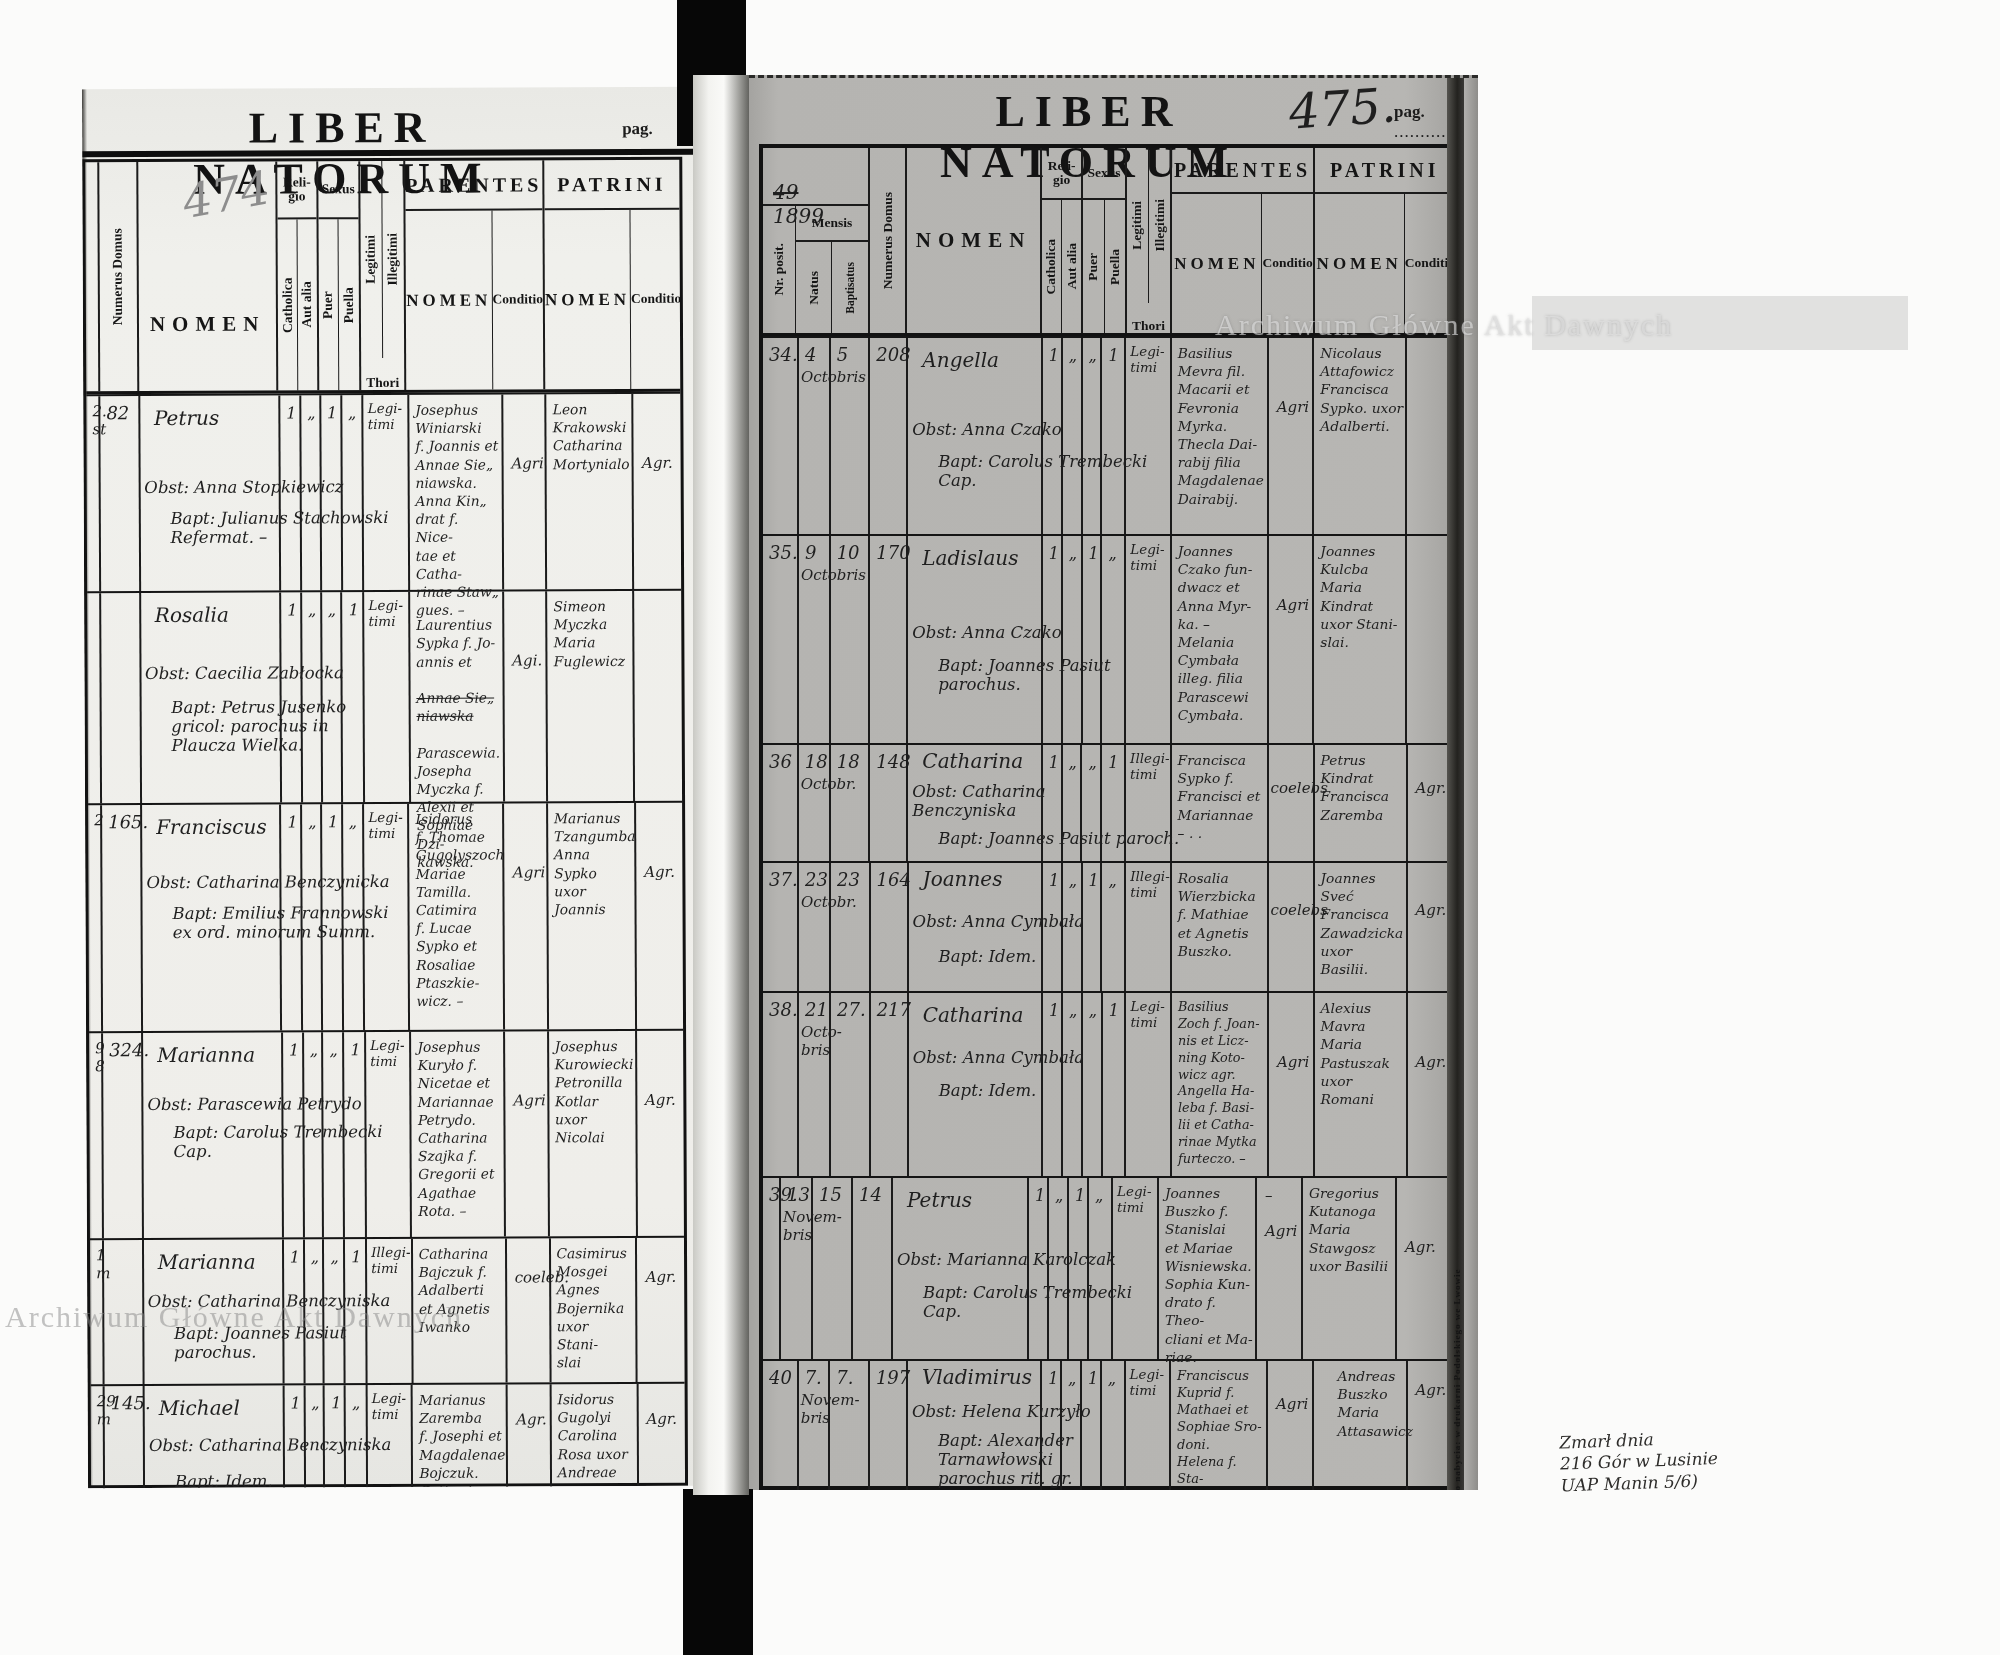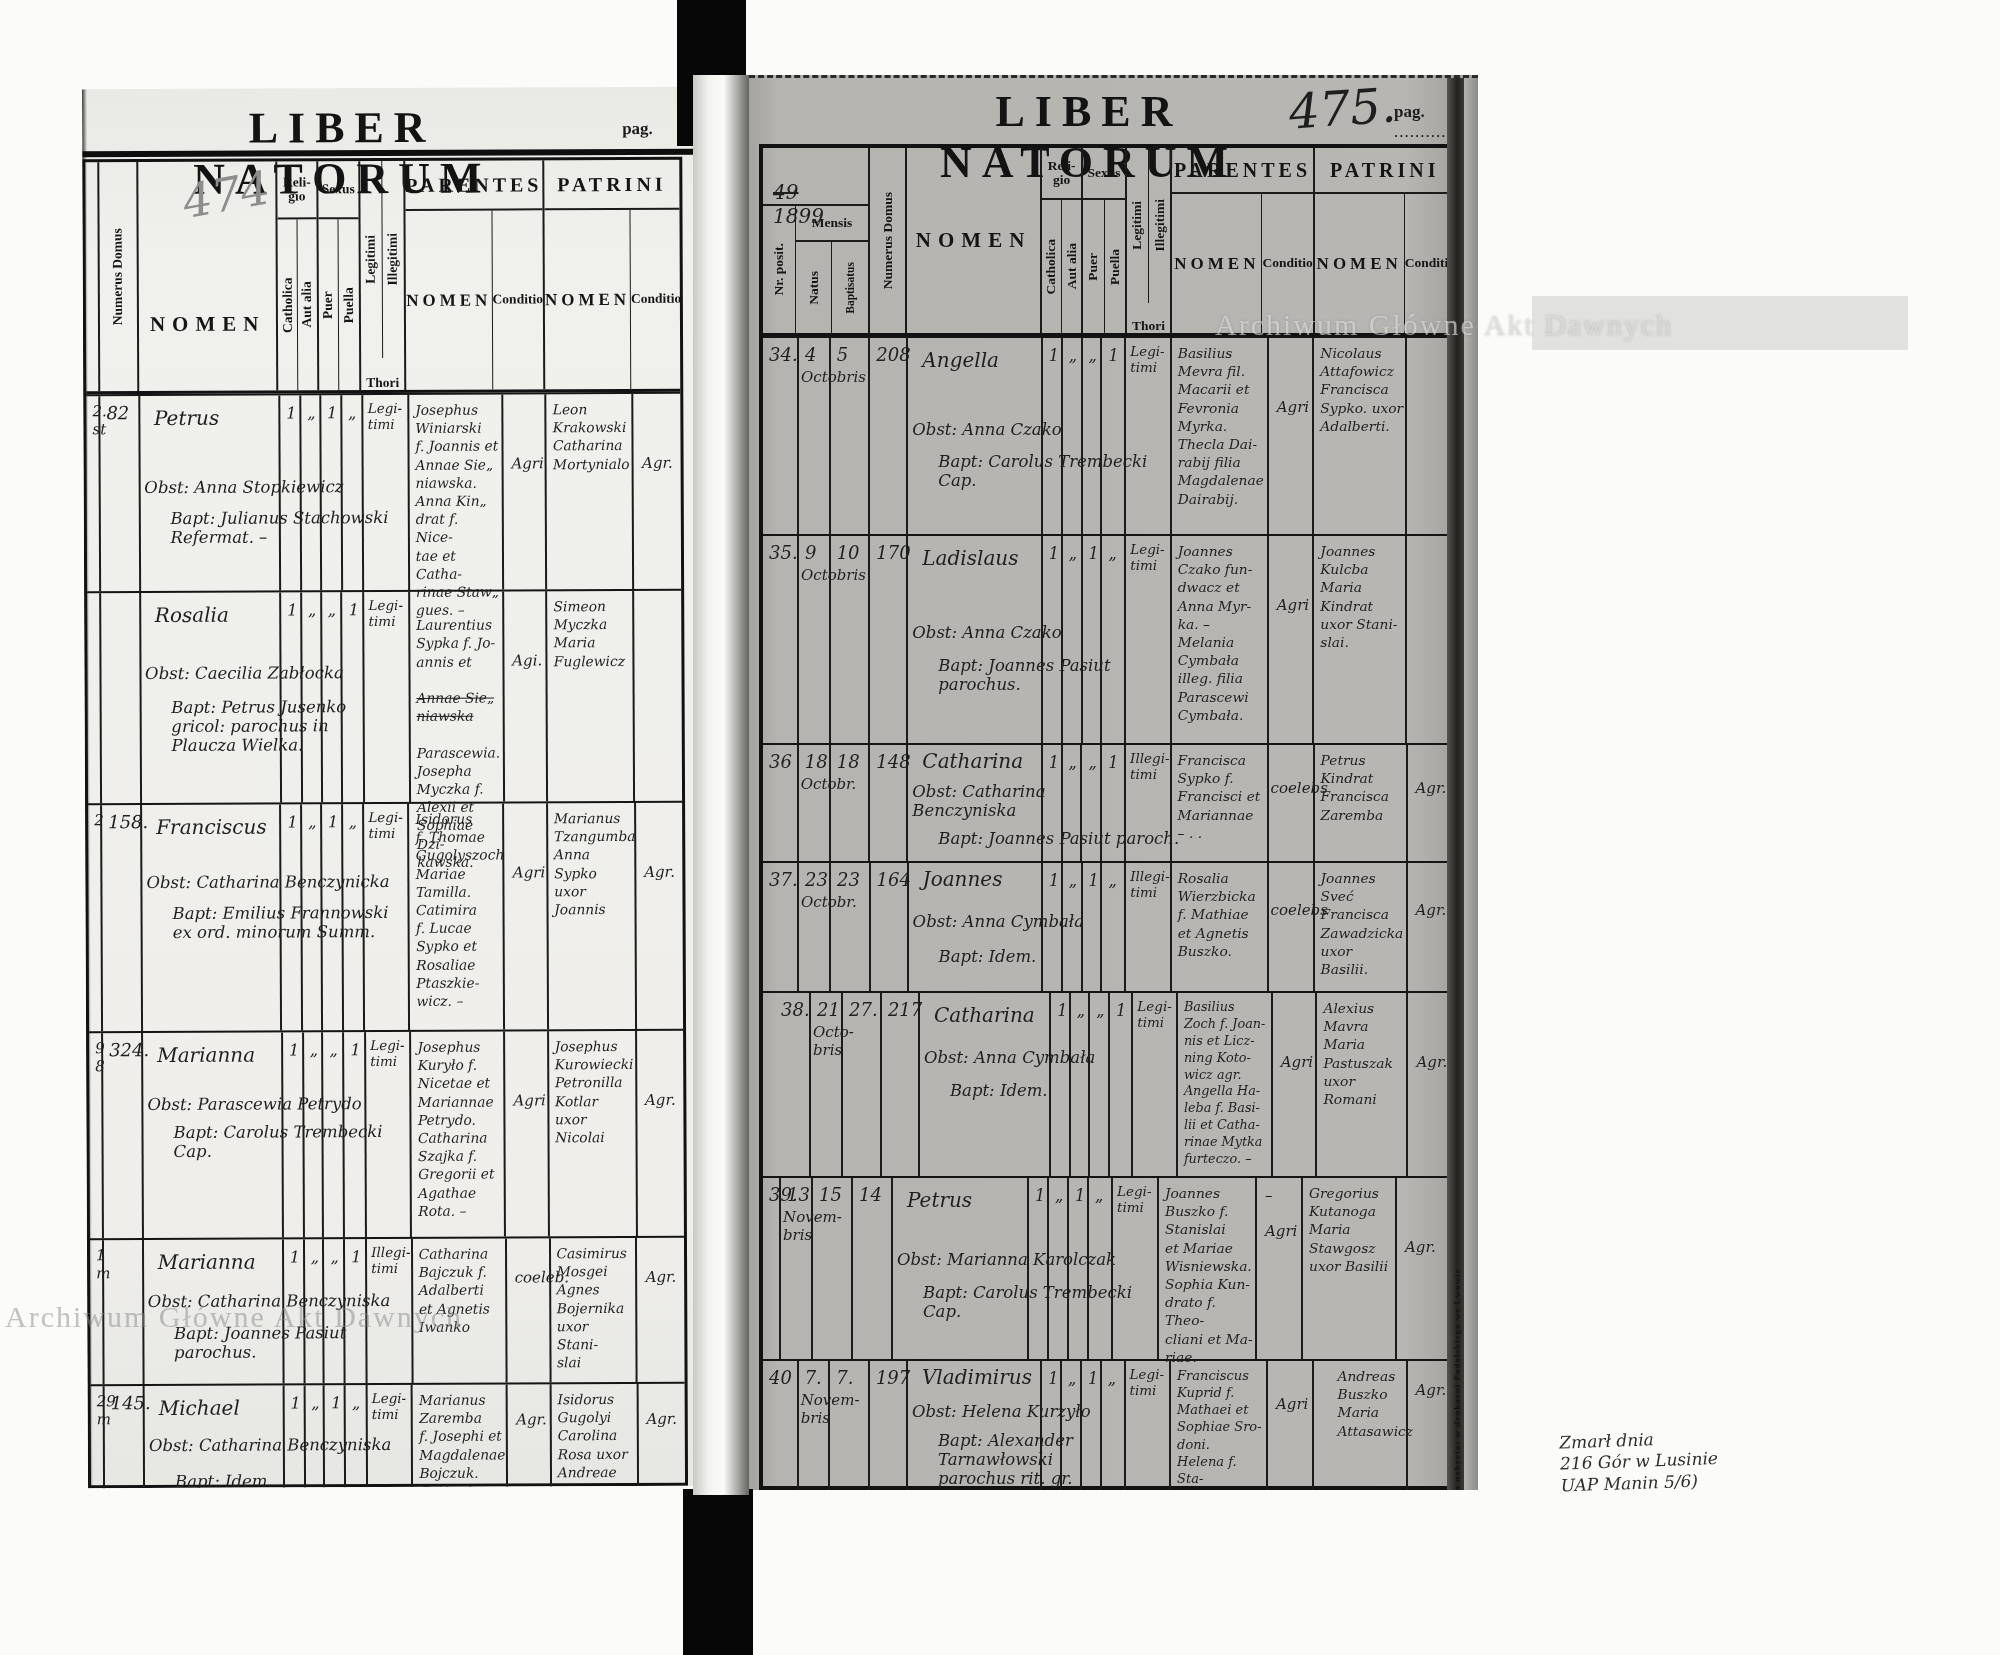--- a/index.html
+++ b/index.html
@@ -223,21 +223,21 @@
       <div class="cell hw cond" style="width:44px;">Agi.</div>
       <div class="cell hw par" style="width:88px;">Simeon
 Myczka
 Maria
 Fuglewicz</div>
       <div class="cell hw cond" style="width:49px;"></div>
     </div>
 
     <div class="trow" style="height:228px;">
       <div class="cell f hw num" style="width:12px;font-size:15px;">2</div>
-      <div class="cell hw num" style="width:40px;">158.</div>
+      <div class="cell hw num" style="width:40px;">165.</div>
       <div class="cell" style="width:142px;">
         <div class="hw name">Franciscus</div>
         <div class="hw obst" style="top:30%;">Obst: Catharina Benczynicka</div>
         <div class="hw baptl" style="top:44%;">Bapt: Emilius Frannowski
 ex ord. minorum Summ.</div>
       </div>
       <div class="cell hw mark" style="width:21px;">1</div>
       <div class="cell hw mark" style="width:20px;">„</div>
       <div class="cell hw mark" style="width:21px;">1</div>
       <div class="cell hw mark" style="width:22px;">„</div>
@@ -600,21 +600,21 @@
 Buszko.</div>
       <div class="cell hw cond" style="width:46px;padding:38px 0 0 2px;">coelebs</div>
       <div class="cell hw par" style="width:94px;">Joannes
 Sveć
 Francisca
 Zawadzicka
 uxor Basilii.</div>
       <div class="cell hw cond" style="width:50px;padding-top:38px;">Agr.</div>
     </div>
 
-    <div class="trow" style="height:185px;padding-left:12px;">
+    <div class="trow" style="height:185px;">
       <div class="cell f hw num" style="width:34px;">38.</div>
       <div class="cell" style="width:32px;">
         <div class="hw num">21</div>
         <div class="hw month">Octo-
 bris</div>
       </div>
       <div class="cell hw num" style="width:40px;">27.</div>
       <div class="cell hw num" style="width:38px;">217</div>
       <div class="cell" style="width:136px;">
         <div class="hw name">Catharina</div>

